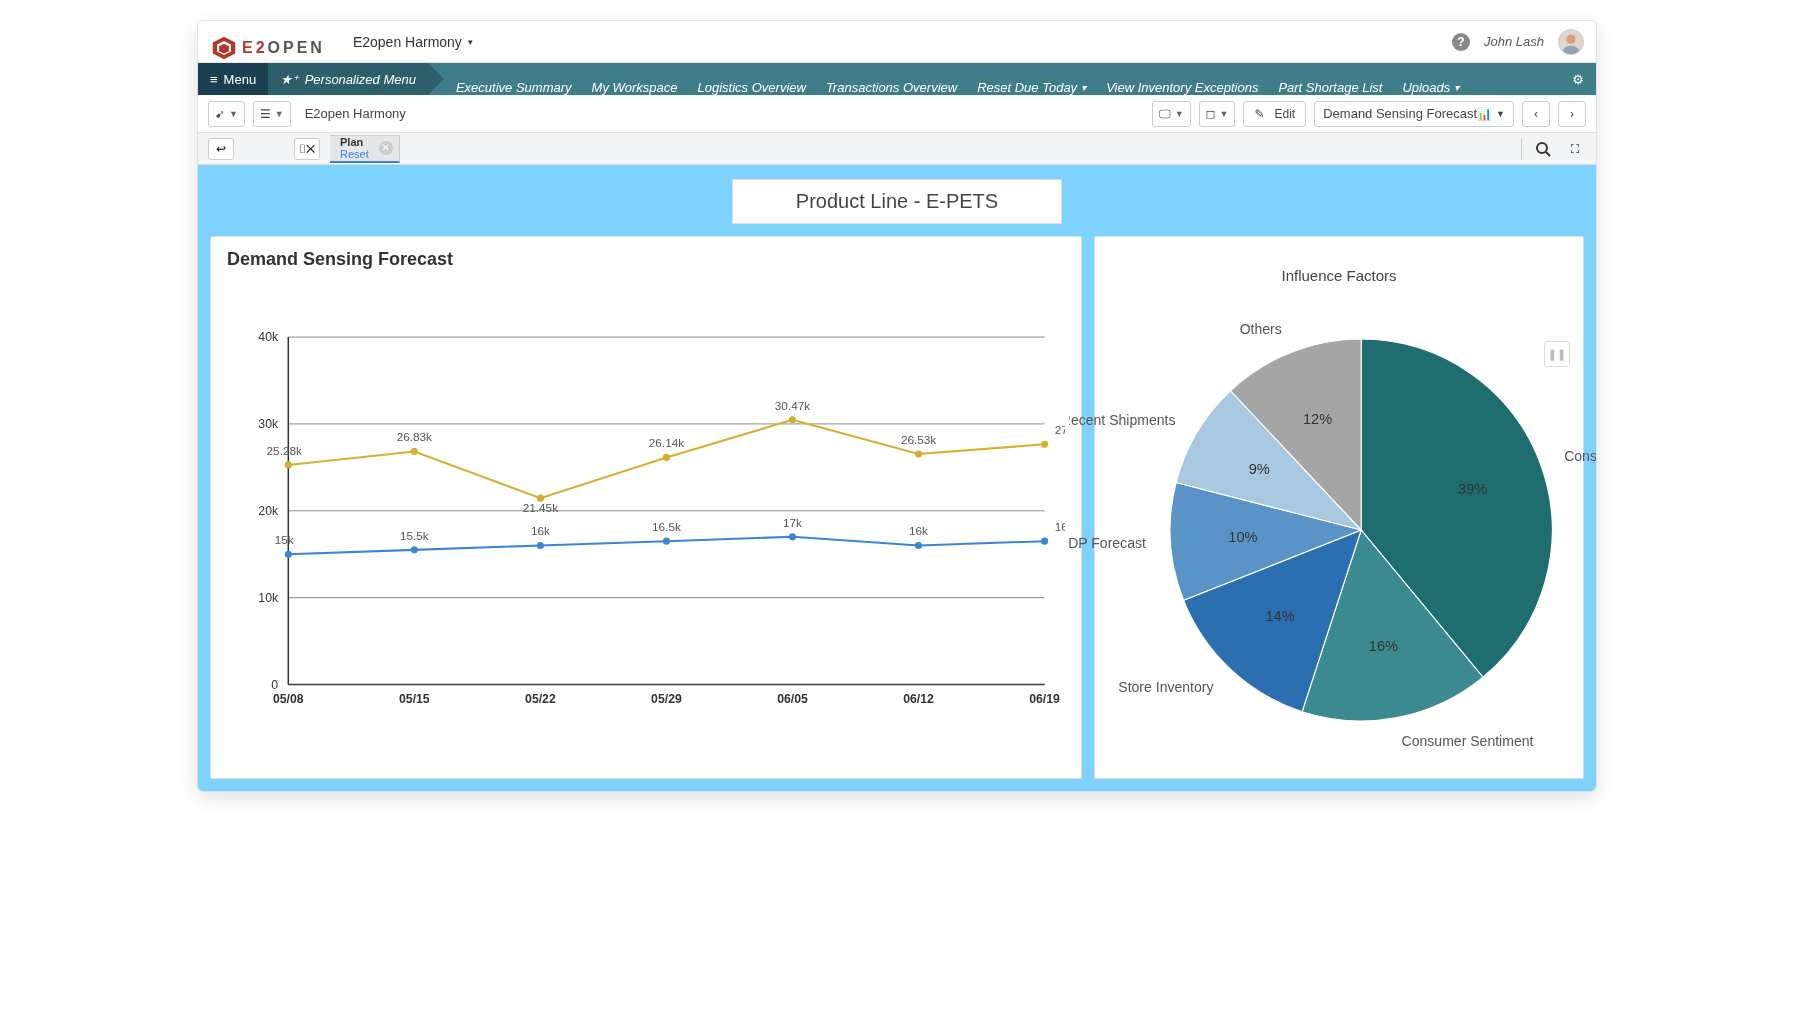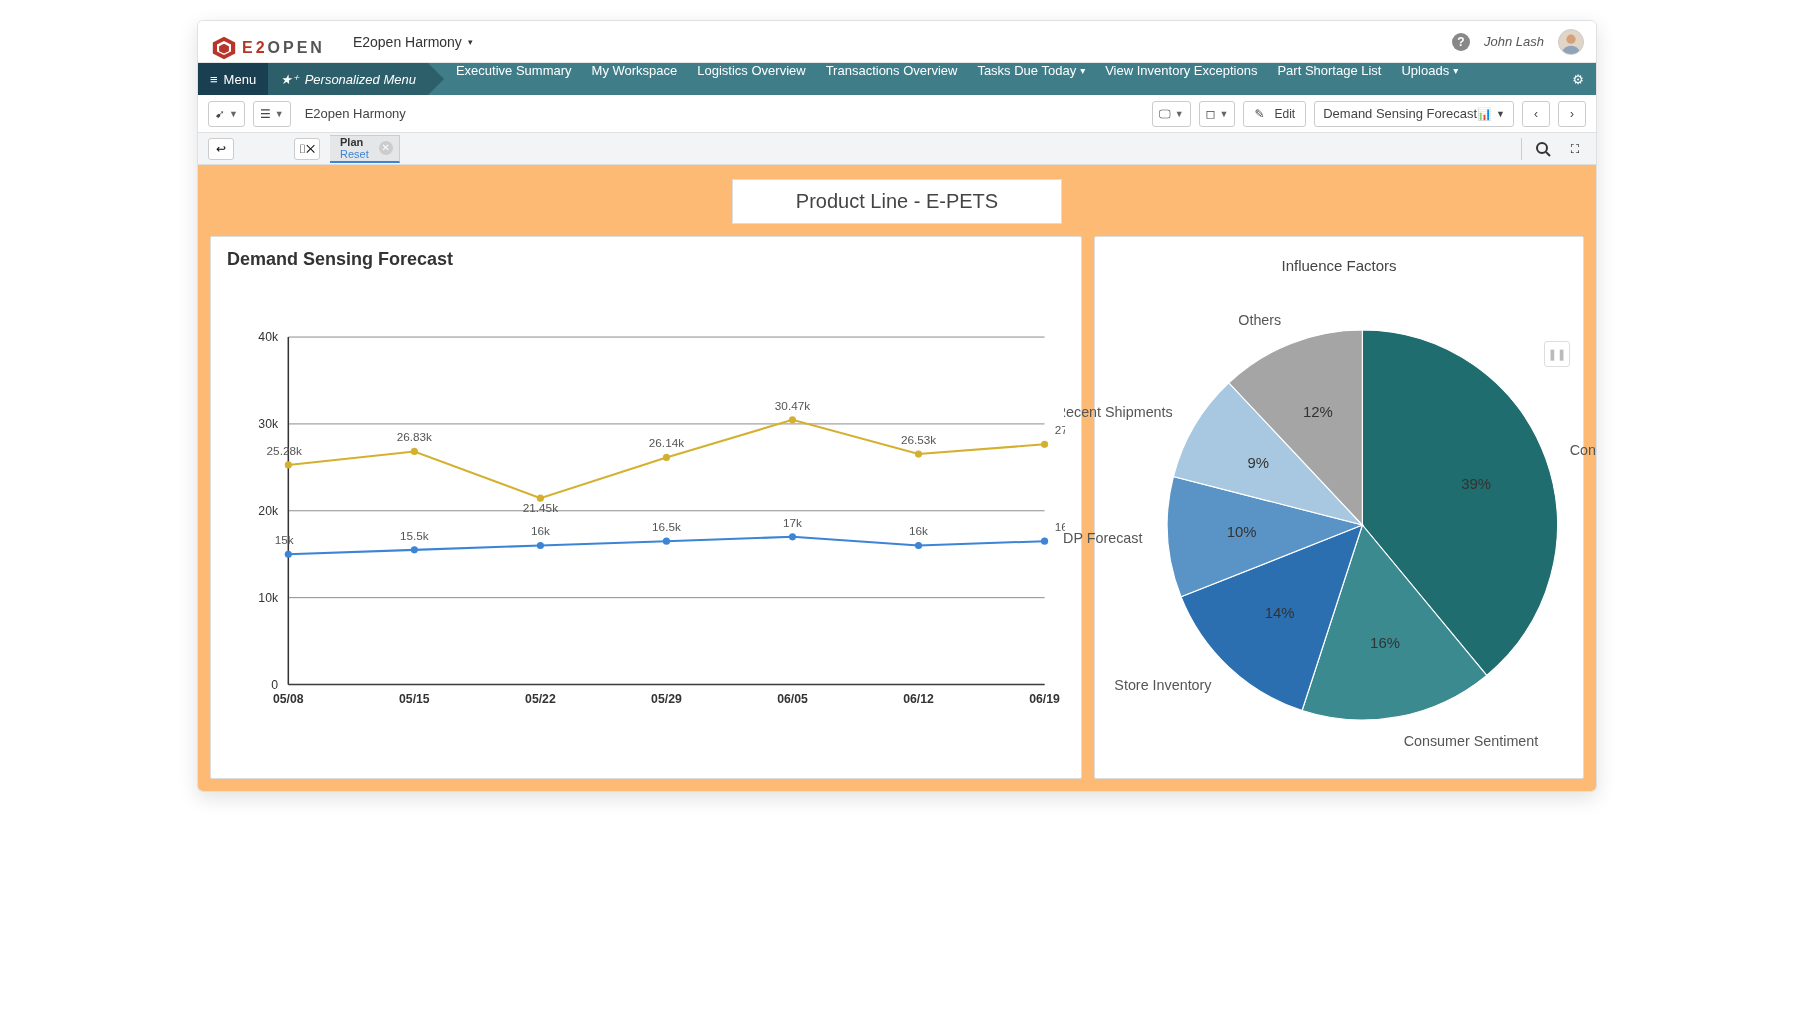--- a/index.html
+++ b/index.html
@@ -44,21 +44,21 @@
   background: #3f7d89;
   color: #fff;
   font-size: 13px;
 }
 .nav-menu { background: #1a3f50; display: flex; align-items: center; padding: 0 12px; gap: 6px; cursor: pointer; }
 .nav-personal { background: #2d5f6b; display: flex; align-items: center; padding: 0 12px; gap: 6px; font-style: italic; cursor: pointer; position: relative; }
 .nav-personal::after {
   content: ""; position: absolute; right: -16px; top: 0; bottom: 0; width: 0; height: 0;
   border-top: 16px solid transparent; border-bottom: 16px solid transparent; border-left: 16px solid #2d5f6b;
 }
-.nav-items { display: flex; align-items: flex-start; gap: 20px; padding-left: 28px; }
+.nav-items { display: flex; align-items: flex-end; gap: 20px; padding-left: 28px; font-style: italic; }
 .nav-item { cursor: pointer; display: flex; align-items: center; gap: 4px; }
 .nav-gear { margin-left: auto; padding: 0 12px; display: flex; align-items: center; cursor: pointer; }
 
 
 .toolbar {
   display: flex;
   align-items: center;
   height: 38px;
   padding: 0 10px;
   border-bottom: 1px solid #e0e0e0;
@@ -102,21 +102,21 @@
 .plan-tab .tab-title { font-weight: 600; color: #333; }
 .plan-tab .tab-sub { color: #3b84d6; }
 .plan-tab .tab-close { position: absolute; right: 6px; top: 50%; transform: translateY(-50%); width:14px;height:14px;border-radius:50%;background:#ccc;color:#fff;font-size:10px;display:flex;align-items:center;justify-content:center;cursor:pointer;}
 .plan-right { margin-left: auto; display: flex; align-items: center; gap: 10px; }
 .plan-divider { width:1px; height:22px; background:#ccc; }
 .search-icon-btn, .fullscreen-btn { width:22px;height:22px; display:flex;align-items:center;justify-content:center;cursor:pointer;}
 
 
 .content {
   flex: 1;
-  background: #fdba74;
+  background: #7dd3fc;
   padding: 12px;
   display: flex;
   flex-direction: column;
   gap: 12px;
   overflow: hidden;
 }
 .product-title-box {
   align-self: center;
   background: #fff;
   border: 1px solid #ddd;
@@ -126,21 +126,21 @@
   min-width: 330px;
   text-align: center;
   margin-top: 2px;
 }
 .pause-box { position:absolute; right:26px; top:176px; width:26px;height:26px;border:1px solid #ddd;border-radius:3px;background:#fff;display:flex;align-items:center;justify-content:center; }
 .charts-row { display: flex; gap: 12px; flex: 1; }
 .panel { background: #fff; border: 1px solid #ddd; border-radius: 2px; padding: 12px 16px; }
 .panel-left { flex: 1 1 860px; display:flex; flex-direction:column;}
 .panel-right { flex: 0 0 490px; display:flex; flex-direction:column; align-items:center;}
 .chart-title { font-size: 18px; font-weight: 600; color: #333; margin-bottom: 6px; }
-.pie-title { font-size: 15px; color: #444; margin-top: 8px; margin-bottom: 10px; }
+.pie-title { font-size: 15px; color: #444; margin-top: 18px; margin-bottom: 10px; }
 svg text { font-family: "Segoe UI", Arial, sans-serif; }
 .legend { display: flex; gap: 24px; margin-top: 8px; margin-left: 60px; font-size: 13px; color: #555;}
 .legend-item { display: flex; align-items: center; gap: 6px; }
 .legend-dot { width:8px;height:8px;border-radius:50%; }
 .caret-down { font-size: 9px; }
 </style>
 </head>
 <body>
 
 <div class="app-window">
@@ -188,21 +188,21 @@
         <div class="nav-item">
           <span>My Workspace</span>
         </div>
         <div class="nav-item">
           <span>Logistics Overview</span>
         </div>
         <div class="nav-item">
           <span>Transactions Overview</span>
         </div>
         <div class="nav-item">
-          <span>Tasks Due Today</span>
+          <span>Reset Due Today</span>
           <span style="font-size: 10px;">▾</span>
         </div>
         <div class="nav-item">
           <span>View Inventory Exceptions</span>
         </div>
         <div class="nav-item">
           <span>Part Shortage List</span>
         </div>
         <div class="nav-item">
           <span>Uploads</span>

